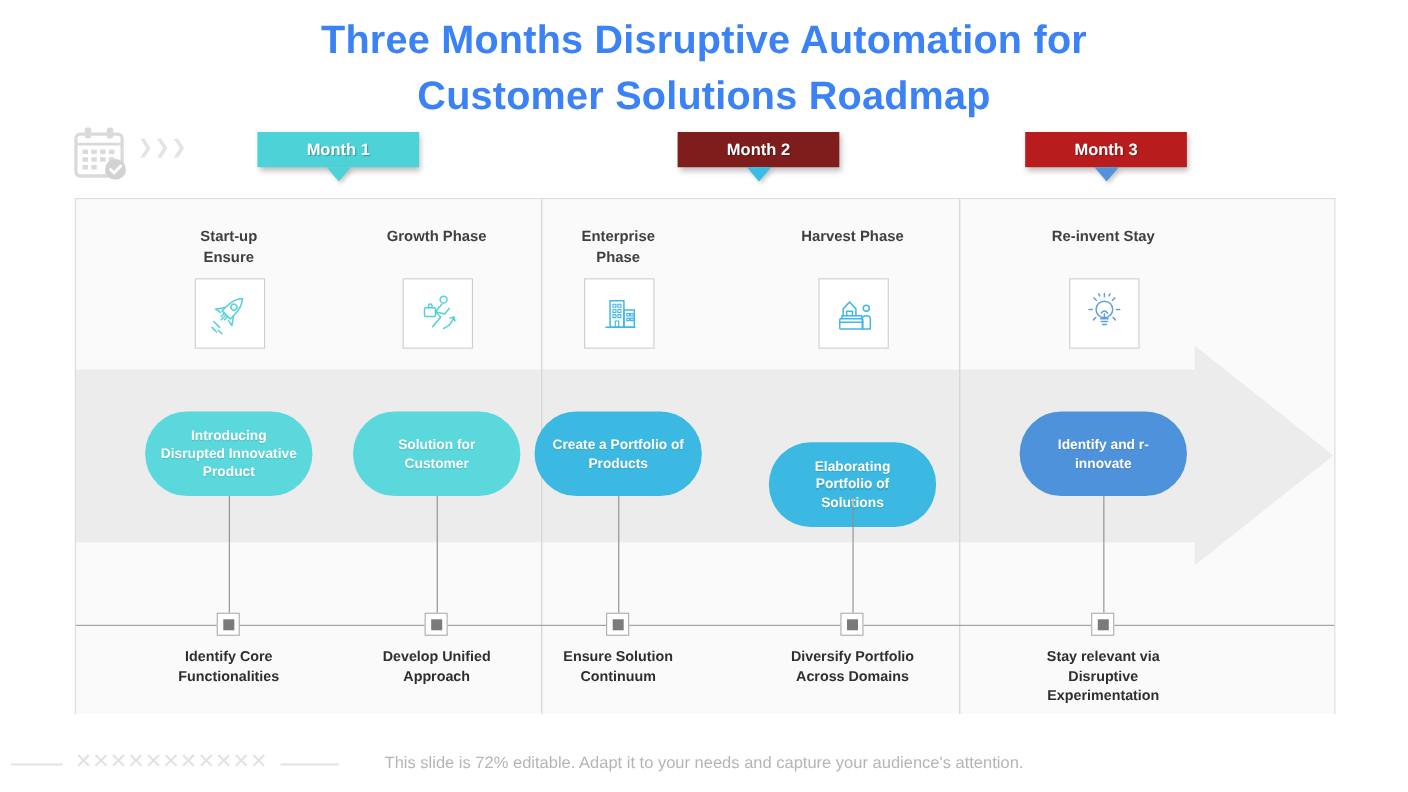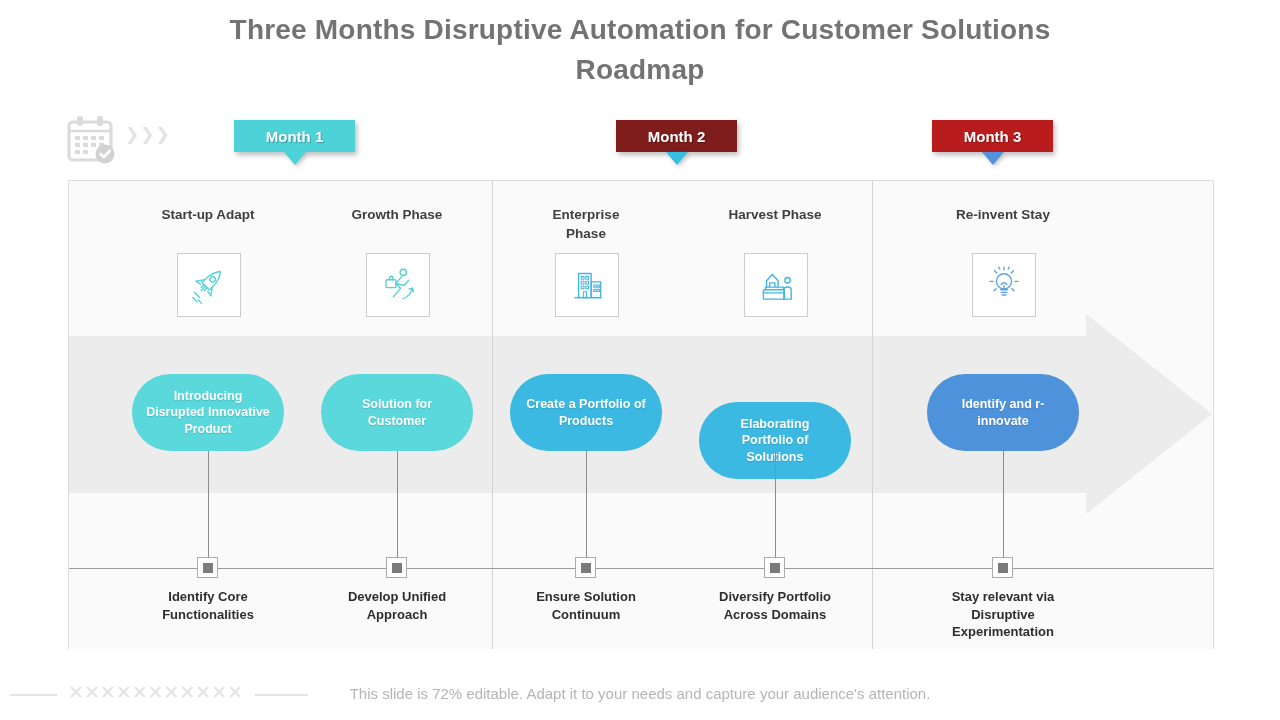--- a/index.html
+++ b/index.html
@@ -1,43 +1,43 @@
 <!DOCTYPE html>
 <html><head>
 <meta charset="utf-8">
 <style>
   html,body{margin:0;padding:0;background:#fff;}
   .slide{position:relative;width:1280px;height:720px;background:#ffffff;overflow:hidden;
          font-family:"Liberation Sans","DejaVu Sans",sans-serif;}
   
   .title{position:absolute;top:10px;left:210px;width:860px;margin:0;text-align:center;
-         font-size:28px;line-height:1.42;font-weight:700;color:#737373;letter-spacing:.2px;}
+         font-size:36px;line-height:1.42;font-weight:700;color:#3b82f6;letter-spacing:.2px;}
   
   .cal{position:absolute;left:64px;top:112px;width:56px;height:56px;}
   .chev{position:absolute;left:125px;top:124px;font-size:17px;font-weight:700;color:#e3e3e3;letter-spacing:1px;}
   
-  .badge{position:absolute;top:120px;width:121px;height:32px;display:flex;align-items:center;justify-content:center;
+  .badge{position:absolute;top:120px;width:147px;height:32px;display:flex;align-items:center;justify-content:center;
          color:#fff;font-size:15px;font-weight:700;text-shadow:1px 1px 1px rgba(0,0,0,.28);
          box-shadow:2px 3px 5px rgba(110,110,110,.45);}
   .badge .ptr{position:absolute;left:50%;top:32px;margin-left:-11px;width:0;height:0;
          border-left:11px solid transparent;border-right:11px solid transparent;border-top:13px solid #000;
          filter:drop-shadow(2px 2px 2px rgba(120,120,120,.4));}
   .m1{left:234px}.m2{left:616px}.m3{left:932px}
   
   .board{position:absolute;left:68px;top:180px;width:1144px;height:468px;background:#fafafa;
          border-top:1px solid #dcdcdc;border-left:1px solid #dcdcdc;border-right:1px solid #dcdcdc;}
   .arrow-body{position:absolute;left:0;top:155px;width:1017px;height:157px;background:#ececec;}
   .arrow-head{position:absolute;left:1017px;top:133px;width:0;height:0;
          border-top:100px solid transparent;border-bottom:100px solid transparent;border-left:126px solid #ececec;}
   .vline{position:absolute;top:0;width:1px;height:468px;background:#d2d2d2;}
   .v1{left:423px}.v2{left:803px}
   .timeline{position:absolute;left:0;top:387px;width:1144px;height:1px;background:#9b9b9b;}
   
   .col{position:absolute;top:180px;width:152px;height:468px;}
-  .p0{left:132px}.p1{left:321px}.p2{left:510px}.p3{left:699px}.p4{left:927px}
+  .p0{left:132px}.p1{left:321px}.p2{left:486px}.p3{left:699px}.p4{left:927px}
   .phase-name{position:absolute;top:26px;left:26px;width:100px;text-align:center;
          font-size:13.5px;font-weight:700;color:#3f3f3f;line-height:1.4;}
   .icon-box{position:absolute;top:73px;left:45px;width:62px;height:62px;background:#fff;
          border:1px solid #cdcdcd;display:flex;align-items:center;justify-content:center;}
   .icon-box svg{display:block}
   .bubble{position:absolute;top:194px;left:0;width:152px;height:77px;border-radius:38px;
          display:flex;align-items:center;justify-content:center;text-align:center;
          color:#fff;font-size:12.5px;font-weight:700;line-height:1.3;padding:0 13px;box-sizing:border-box;
          text-shadow:0 1px 1px rgba(0,0,0,.15);}
   .p3 .bubble{padding:0 24px;}
@@ -100,21 +100,21 @@
 
   <div class="board">
     <div class="arrow-body"></div>
     <div class="arrow-head"></div>
     <div class="vline v1"></div>
     <div class="vline v2"></div>
     <div class="timeline"></div>
   </div>
 
   <div class="col p0">
-    <div class="phase-name">Start-up Adapt</div>
+    <div class="phase-name">Start-up Ensure</div>
     <div class="icon-box" style="color: rgb(83, 209, 214);">
       <svg width="42" height="42" viewBox="0 0 40 40" fill="none" stroke="currentColor" stroke-width="1.3" stroke-linecap="round" stroke-linejoin="round">
         <g transform="rotate(45 21 17)">
           <path d="M21 3 C24.5 7 26 12.5 26 18.5 L26 23 L16 23 L16 18.5 C16 12.5 17.5 7 21 3 Z"></path>
           <circle cx="21" cy="13.5" r="2.6"></circle>
           <path d="M16 19 L11 26 L16 25"></path>
           <path d="M26 19 L31 26 L26 25"></path>
           <path d="M19 23 L19 27 M23 23 L23 27 M21 23 L21 29"></path>
         </g>
         <path d="M6 27 L11 32 M4.5 32 L8.5 36 M10 34.5 L13 37.5"></path>

